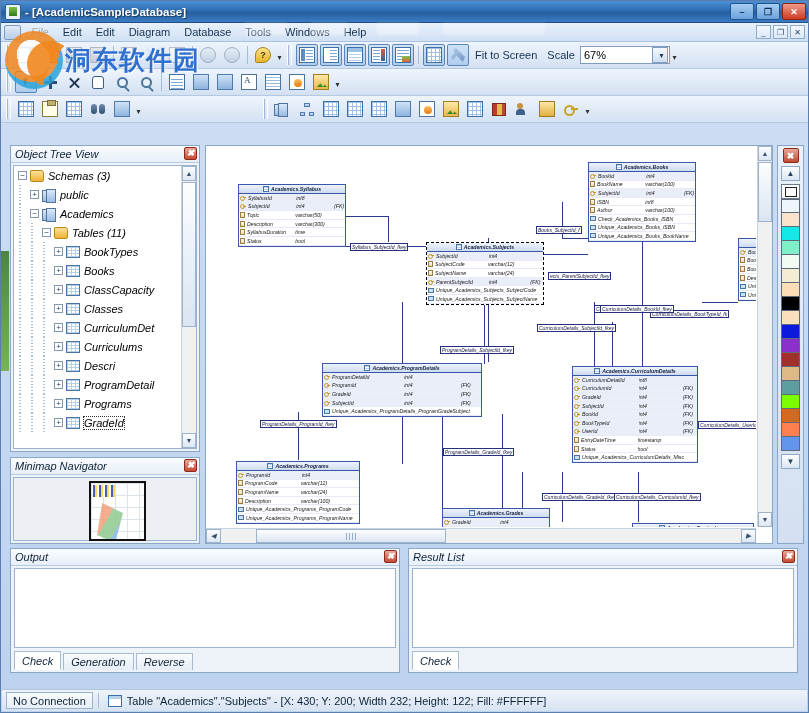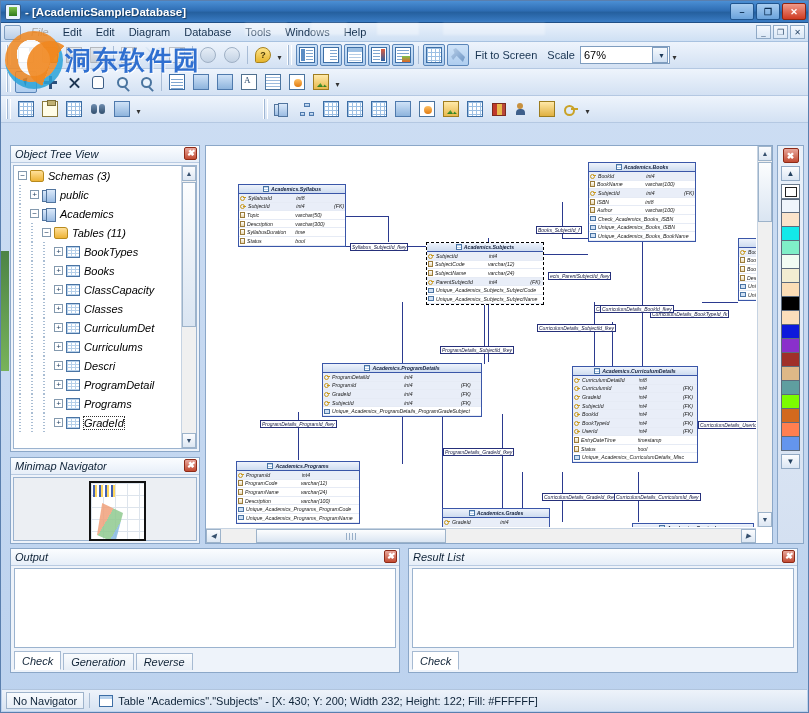--- a/index.html
+++ b/index.html
@@ -1075,21 +1075,21 @@
       </div>
       <div class="dockbody"></div>
       <div class="tabrow">
         <div class="tab active">Check</div>
       </div>
     </div>
 
   </div>
 
   <div id="statusbar">
-    <div class="sbcell">No Navigator</div>
+    <div class="sbcell">No Connection</div>
     <div class="sbsep"></div>
     <div class="sbicon"></div>
     <div class="sbtext">Table "Academics"."Subjects" - [X: 430; Y: 200; Width 232; Height: 122; Fill: #FFFFFF]</div>
   </div>
 
   <div class="wm" id="wmblur"></div>
   <div class="wm" id="wm1"></div>
   <div class="wm" id="wm2"></div>
   <div class="wm" id="wmtext">洞东软件园</div>
   <div class="wm" id="wmleft"></div>

